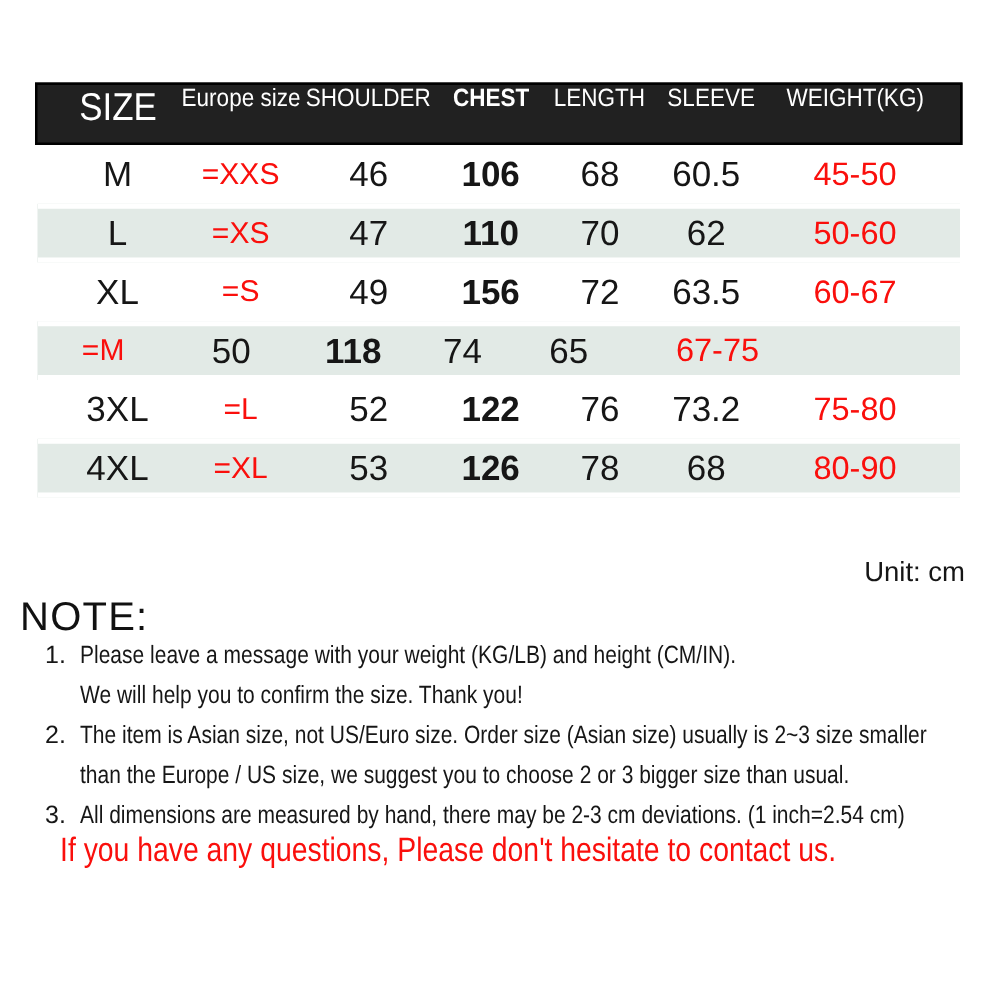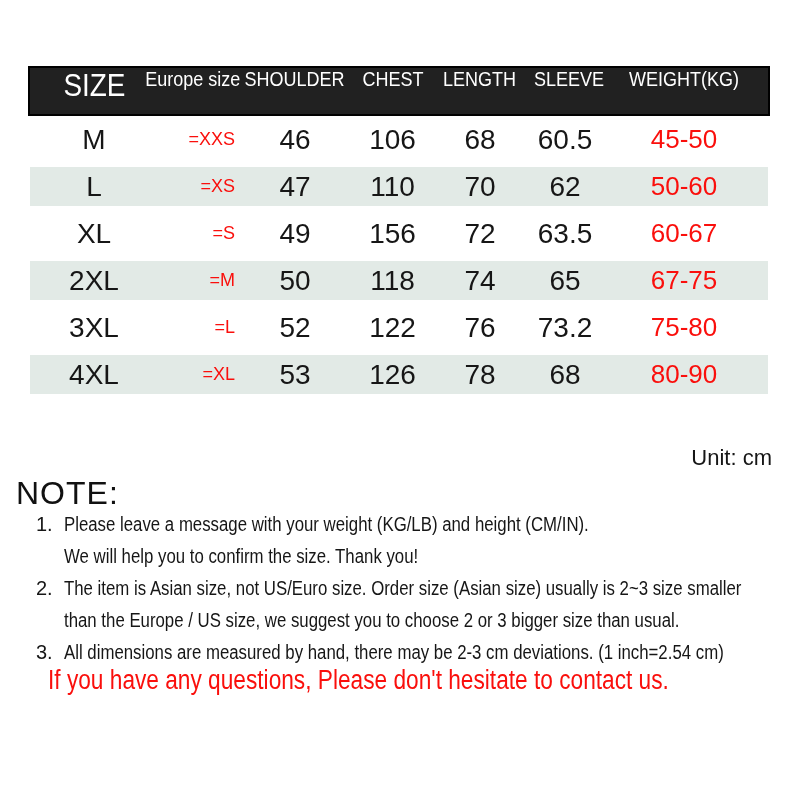--- a/index.html
+++ b/index.html
@@ -31,31 +31,31 @@
   .th.col0 { font-size: 31px; padding-left: 18px; }
 
   .tr { display: flex; align-items: center; height: 47px; }
   .tr.alt {
     background: var(--row-alt-bg, #e2eae6);
     box-shadow: inset 0 4px 0 #ffffff, inset 0 -4px 0 #ffffff;
   }
   .td { text-align: center; font-size: 28px; box-sizing: border-box; color: #161616; }
   .td.col0 { padding-left: 18px; }
   .td.europe {
-    text-align: right;
+    text-align: center;
     padding-left: 10px;
-    font-size: 18px;
+    font-size: 24px;
     color: var(--accent-red, #fa0f0c);
   }
   .td.weight { font-size: 26px; color: var(--accent-red, #fa0f0c); }
 
   .col0 { width: 110px; }
   .col1 { width: 95px; }
   .col2 { width: 120px; }
-  .col3 { width: 75px; }
+  .col3 { width: 75px; font-weight: bold; }
   .col4 { width: 100px; }
   .col5 { width: 70px; }
   .col6 { width: 168px; }
 
   
   .unit {
     position: absolute;
     top: 445px;
     right: 28px;
     font-size: 22px;
@@ -130,21 +130,20 @@
         <div class="tr">
           <div class="td col0 size">XL</div>
           <div class="td col1 europe">=S</div>
           <div class="td col2 shoulder">49</div>
           <div class="td col3 chest">156</div>
           <div class="td col4 length">72</div>
           <div class="td col5 sleeve">63.5</div>
           <div class="td col6 weight">60-67</div>
         </div>
         <div class="tr alt">
-          <div class="td col0 size">2XL</div>
           <div class="td col1 europe">=M</div>
           <div class="td col2 shoulder">50</div>
           <div class="td col3 chest">118</div>
           <div class="td col4 length">74</div>
           <div class="td col5 sleeve">65</div>
           <div class="td col6 weight">67-75</div>
         </div>
         <div class="tr">
           <div class="td col0 size">3XL</div>
           <div class="td col1 europe">=L</div>

